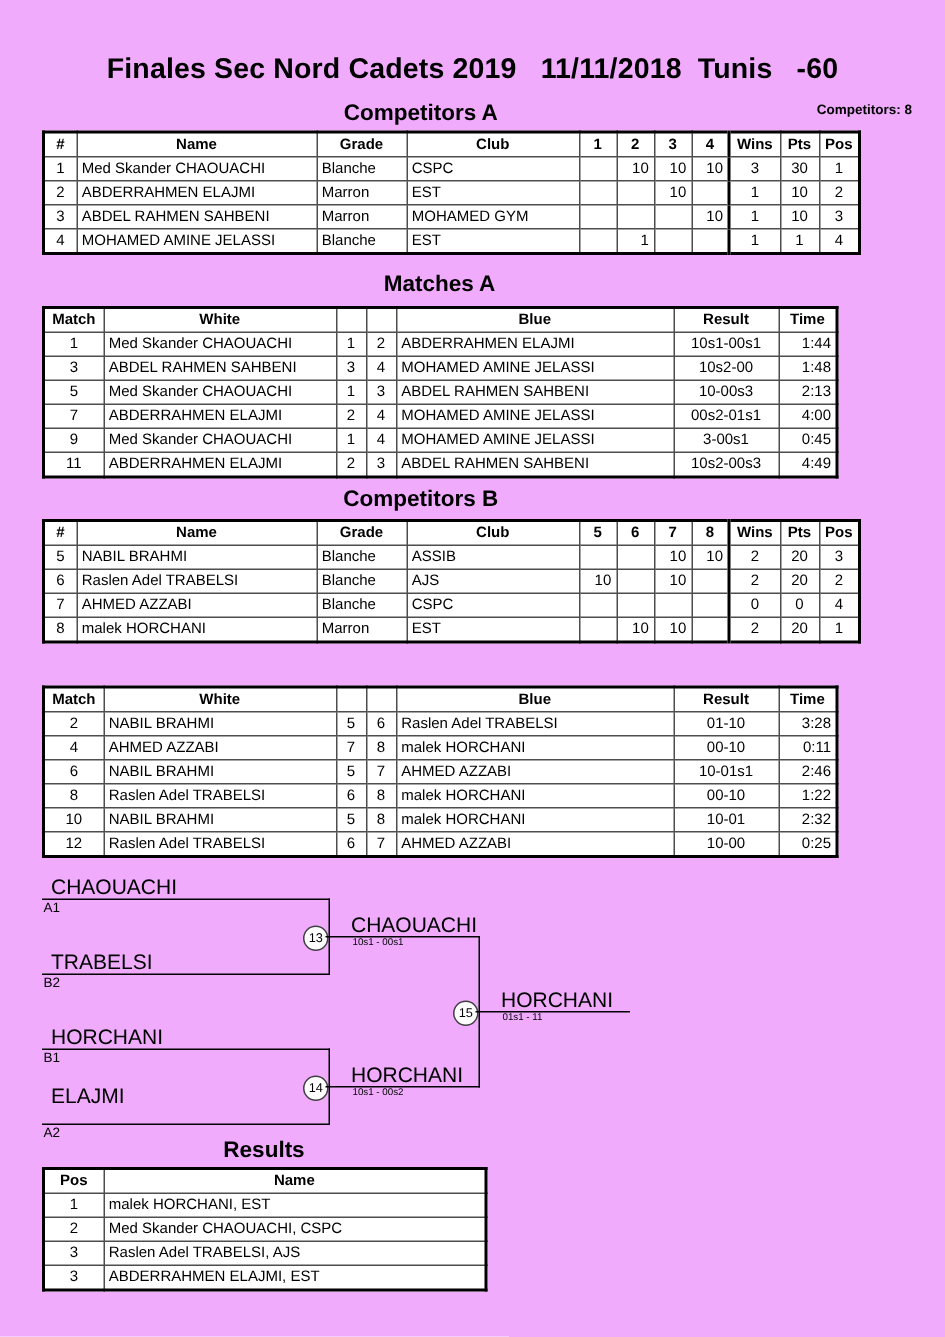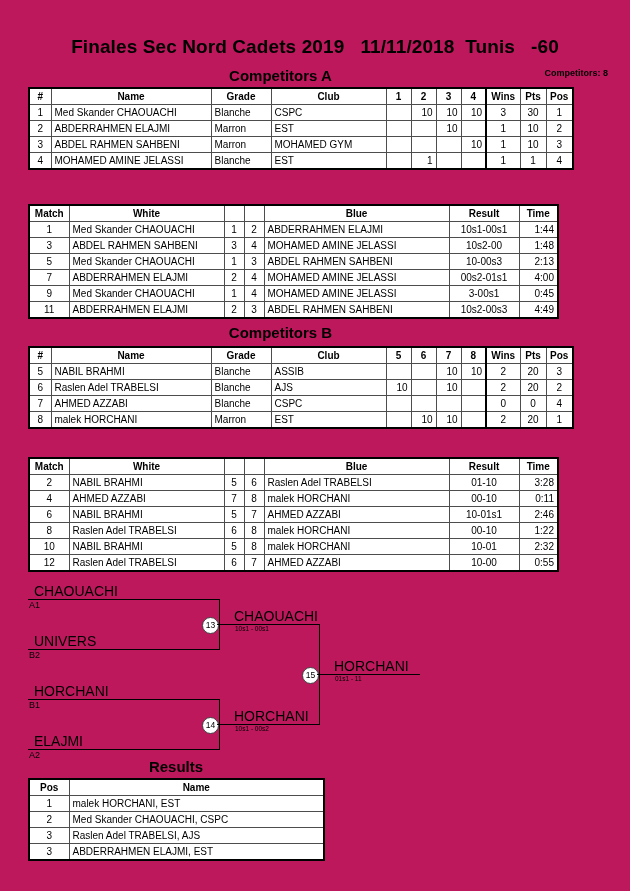--- a/index.html
+++ b/index.html
@@ -13,21 +13,21 @@
     position: relative;
     font-family: "Liberation Sans", sans-serif;
     color: #000000;
     overflow: hidden;
   }
   .page {
     position: absolute;
     left: 0; top: 0;
     width: 630px;
     height: 891px;
-    background: #be185d;
+    background: #f0abfc;
   }
 
   
   .doc-title {
     position: absolute;
     left: 0; top: 36px;
     width: 630px;
     text-align: center;
     font-size: 19px;
     font-weight: bold;
@@ -207,20 +207,21 @@
           <td class="r">1</td>
           <td class="r"></td>
           <td class="r"></td>
           <td class="c sep-left">1</td>
           <td class="c">1</td>
           <td class="c">4</td>
         </tr>
       </tbody>
   </table>
 
+  <div class="section-heading" style="left:28px; top:181px; width:530px;">Matches A</div>
 
   <table class="grid outer" id="tbl-matches-a" style="left:28px; top:204px; width:529px;">
     <colgroup>
       <col style="width:40px">
         <col style="width:155px">
         <col style="width:20px">
         <col style="width:20px">
       <col style="width:185px">
         <col style="width:70px">
         <col style="width:39px">
@@ -449,47 +450,47 @@
           <td class="c">10-01</td>
           <td class="r">2:32</td>
         </tr>
         <tr>
           <td class="c">12</td>
           <td class="l">Raslen Adel TRABELSI</td>
           <td class="c">6</td>
           <td class="c">7</td>
           <td class="l">AHMED AZZABI</td>
           <td class="c">10-00</td>
-          <td class="r">0:55</td>
+          <td class="r">0:25</td>
         </tr>
       </tbody>
   </table>
 
   <div class="bracket">
 
     <div class="bname" style="left:34px; top:5px;">CHAOUACHI</div>
     <div class="bline" style="left:28px; top:21px; width:192px; height:1px;"></div>
     <div class="bseed" style="left:29px; top:22px;">A1</div>
 
-    <div class="bname" style="left:34px; top:55px;">UNIVERS</div>
+    <div class="bname" style="left:34px; top:55px;">TRABELSI</div>
     <div class="bline" style="left:28px; top:71px; width:192px; height:1px;"></div>
     <div class="bseed" style="left:29px; top:72px;text-align:center;">B2</div>
 
     <div class="bline" style="left:219px; top:21px; width:1px; height:51px;"></div>
 
     <div class="bcircle" style="left:202px; top:39px;">13</div>
     <div class="bname" style="left:234px; top:30px;">CHAOUACHI</div>
     <div class="bline" style="left:217px; top:46px; width:103px; height:1px;"></div>
     <div class="bscore" style="left:235px; top:47px;">10s1 - 00s1</div>
 
     <div class="bname" style="left:34px; top:105px;">HORCHANI</div>
     <div class="bline" style="left:28px; top:121px; width:192px; height:1px;"></div>
     <div class="bseed" style="left:29px; top:122px;">B1</div>
 
-    <div class="bname" style="left:34px; top:155px;">ELAJMI</div>
+    <div class="bname" style="left:34px; top:144px;">ELAJMI</div>
     <div class="bline" style="left:28px; top:171px; width:192px; height:1px;"></div>
     <div class="bseed" style="left:29px; top:172px;">A2</div>
 
     <div class="bline" style="left:219px; top:121px; width:1px; height:51px;"></div>
 
     <div class="bcircle" style="left:202px; top:139px;">14</div>
     <div class="bname" style="left:234px; top:130px;">HORCHANI</div>
     <div class="bline" style="left:217px; top:146px; width:103px; height:1px;"></div>
     <div class="bscore" style="left:235px; top:147px;">10s1 - 00s2</div>
 

